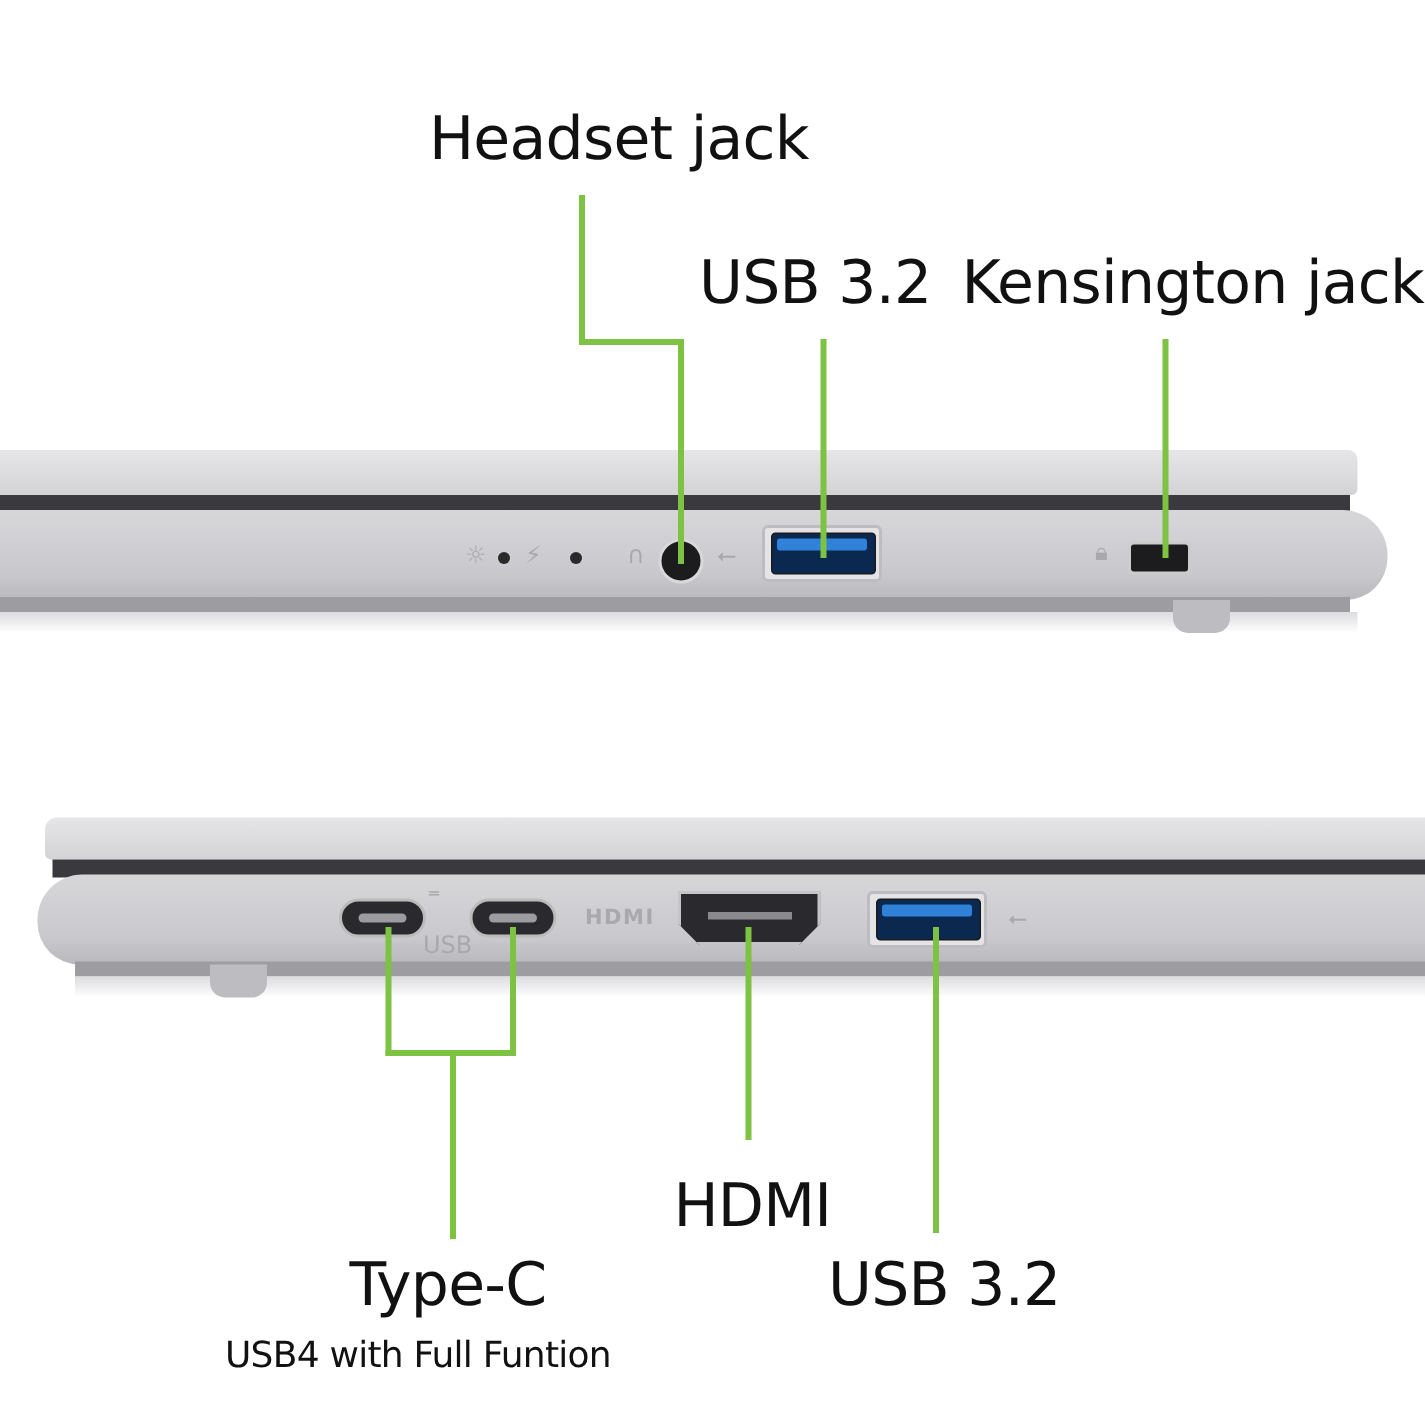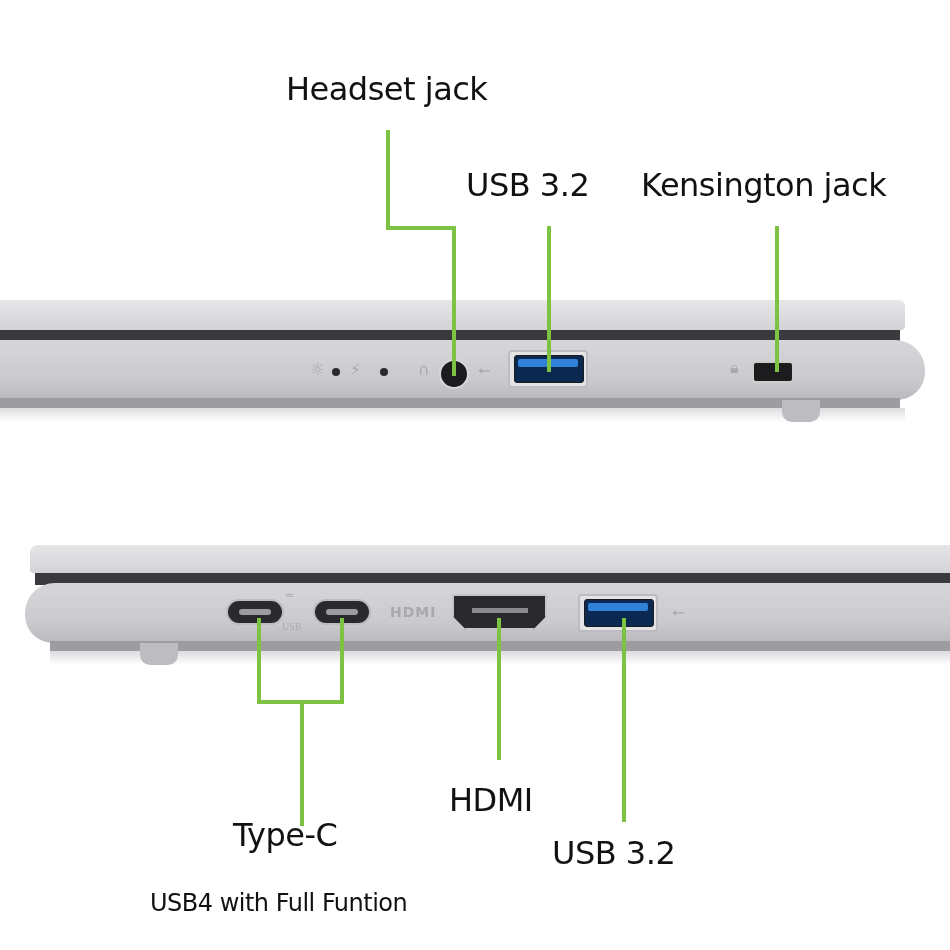--- a/index.html
+++ b/index.html
@@ -1,18 +1,18 @@
 <!DOCTYPE html>
 <html><head>
 <meta charset="utf-8">
 <style>
   html, body { margin:0; padding:0; background:#ffffff; }
   body { width:950px; height:950px; position:relative; overflow:hidden; font-family:"DejaVu Sans", sans-serif; }
   .label { position:absolute; color:#111; white-space:nowrap; font-family:"DejaVu Sans", sans-serif; letter-spacing:-0.5px; }
-  .big { font-size:32px; }
+  .big { font-size:40px; }
   .sub { font-size:24px; }
   .gl { position:absolute; background:#7dc242; }
 
   
   .lid-top { position:absolute; left:0; top:300px; width:905px; height:30px; background:linear-gradient(#e6e6e8,#d3d3d6); border-radius:0 6px 4px 0; }
   .gap-top { position:absolute; left:0; top:330px; width:900px; height:12px; background:#3a3a3e; }
   .base-top { position:absolute; left:0; top:340px; width:925px; height:60px; background:linear-gradient(#d7d7da,#c9c9cd 70%,#b9b9bd); border-radius:0 30px 28px 0; }
   .bottom-top { position:absolute; left:0; top:398px; width:900px; height:10px; background:#9d9da1; }
   .shadow-top { position:absolute; left:0; top:408px; width:905px; height:14px; background:linear-gradient(#dcdcdf,#fff); }
   .foot-top { position:absolute; left:782px; top:400px; width:38px; height:22px; background:#bdbdc1; border-radius:0 0 10px 10px; }
@@ -81,40 +81,40 @@
   <div class="gap-bot"></div>
   <div class="base-bot"></div>
   <div class="bottom-bot"></div>
   <div class="shadow-bot"></div>
   <div class="foot-bot"></div>
 
   <div class="typec" style="left:226px;top:599px;">
       <div class="t"></div>
     </div>
   <span class="ico" style="left:286px;top:590px;font-size:11px;">═</span>
-  <span class="ico" style="left:282px;top:622px;font-size:10px;font-family:Liberation Serif, serif;">USB</span>
+  <span class="ico" style="left:282px;top:622px;font-size:16px;">USB</span>
   <div class="typec" style="left:313px;top:599px;">
       <div class="t"></div>
     </div>
   <span class="hdmi-logo" style="left:390px;top:604px;">HDMI</span>
   <div class="hdmi" style="left:452px;top:594px;">
       <div class="t"></div>
     </div>
   <div class="usba" style="left:578px;top:594px;">
     <div class="hole">
         <div class="tongue"></div>
       </div>
   </div>
   <span class="ico" style="left:672px;top:604px;">⭠</span>
 </div>
 
 <div class="gl" style="left:257px;top:618px;width:4px;height:86px;"></div>
 <div class="gl" style="left:340px;top:618px;width:4px;height:86px;"></div>
 <div class="gl" style="left:257px;top:700px;width:87px;height:4px;"></div>
 <div class="gl" style="left:300px;top:700px;width:4px;height:126px;"></div>
-<div class="label big" style="left:233px;top:816px;">Type-C</div>
+<div class="label big" style="left:233px;top:834px;">Type-C</div>
 <div class="label sub" style="left:150px;top:889px;text-align:right;">USB4 with Full Funtion</div>
 
 <div class="gl" style="left:497px;top:618px;width:4px;height:142px;"></div>
 <div class="label big" style="left:449px;top:781px;">HDMI</div>
 
 <div class="gl" style="left:622px;top:618px;width:4px;height:204px;"></div>
 <div class="label big" style="left:552px;top:834px;">USB 3.2</div>
 
 </body></html>

